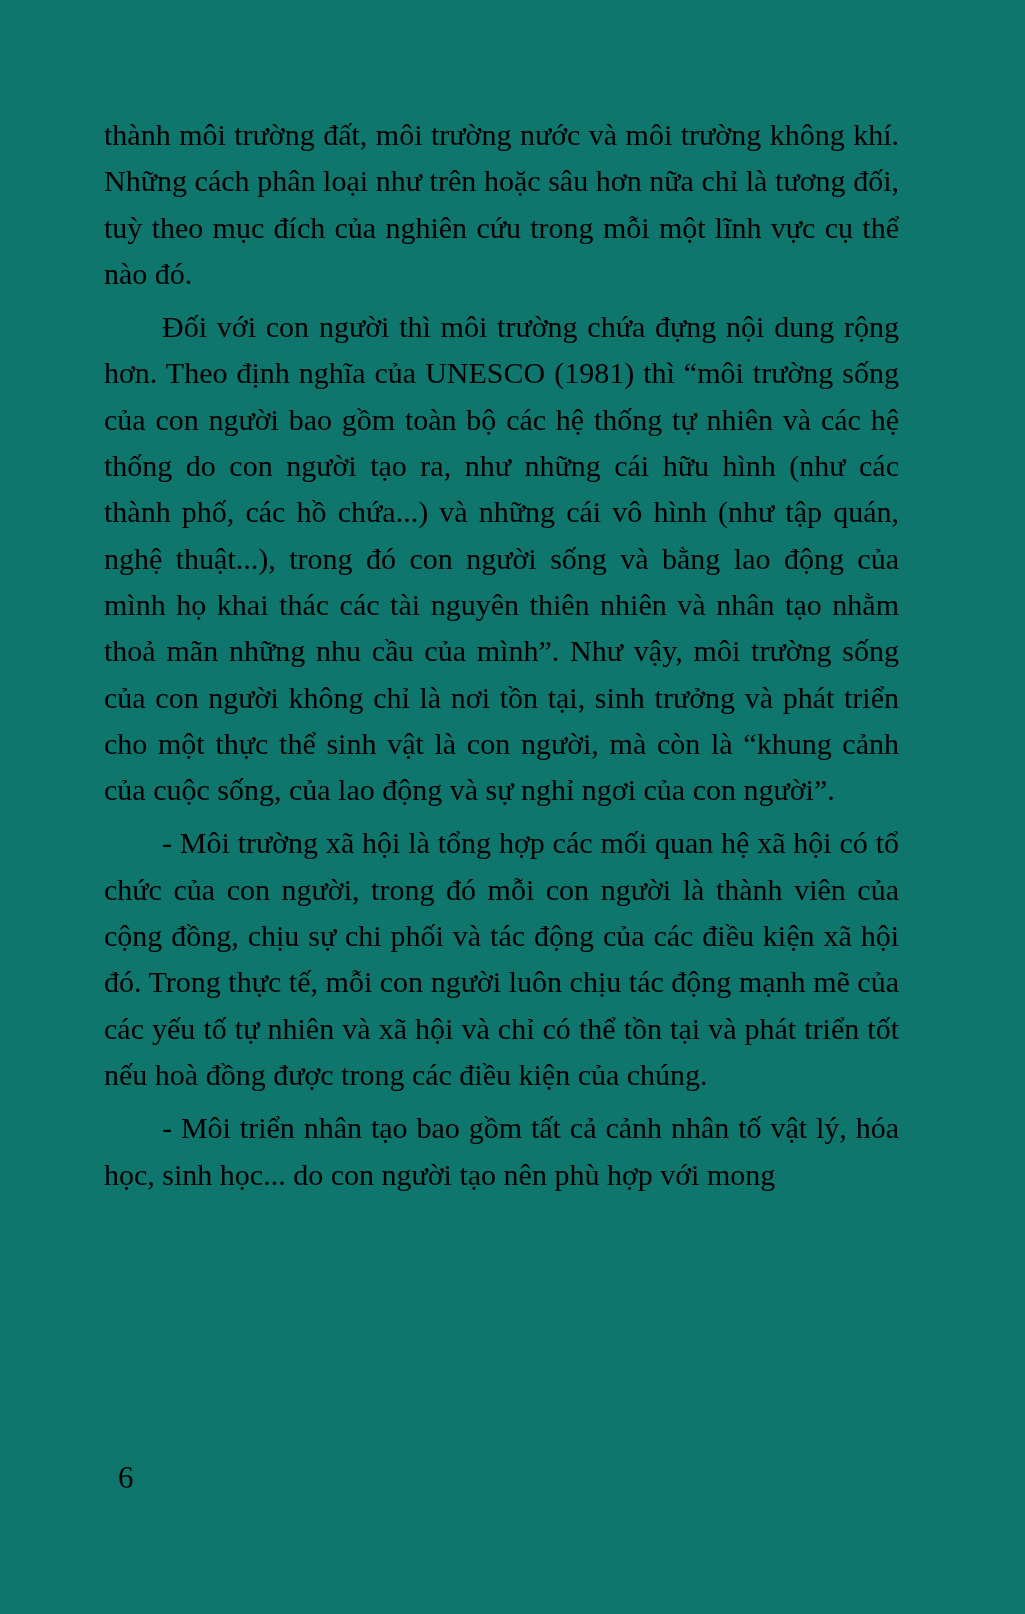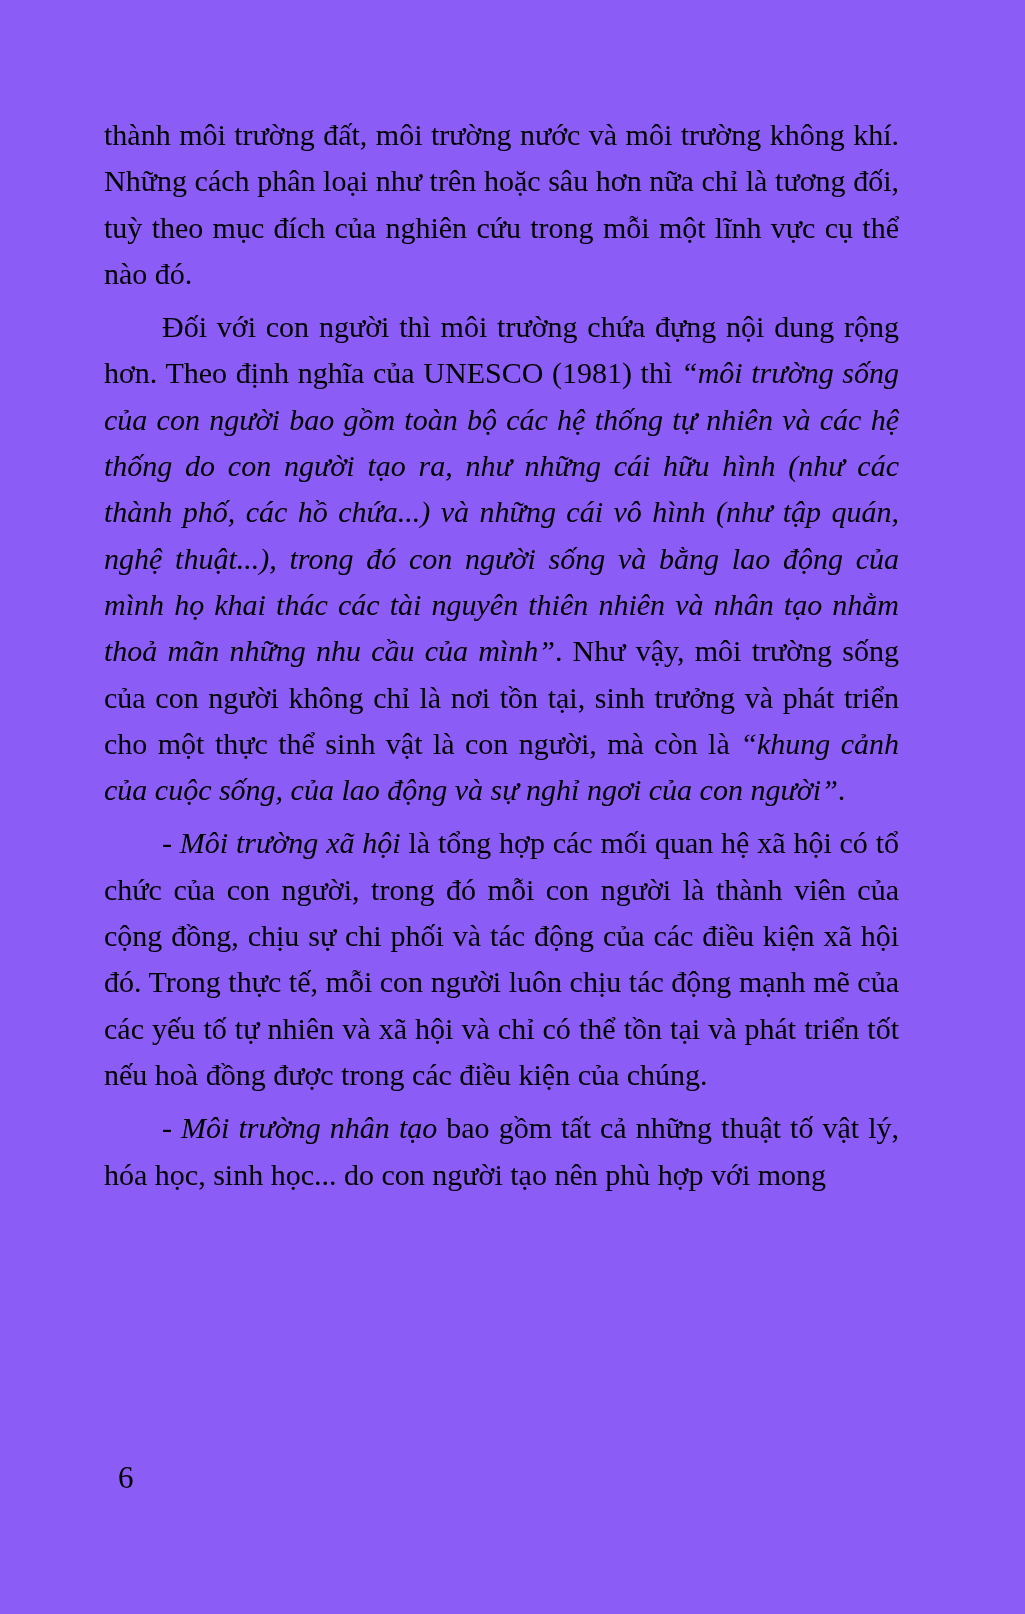--- a/index.html
+++ b/index.html
@@ -4,21 +4,21 @@
 <style>
   html, body {
     margin: 0;
     padding: 0;
     background: #ffffff;
   }
   .page {
     position: relative;
     width: 1025px;
     height: 1614px;
-    background: #8b5cf6;
+    background: #0f766e;
     color: #000000;
     font-family: "Liberation Serif", "DejaVu Serif", serif;
     overflow: hidden;
   }
   .text-block {
     position: absolute;
     left: 104px;
     top: 112px;
     width: 795px;
     font-size: 30px;
@@ -28,21 +28,20 @@
     hyphens: none;
   }
   .text-block p {
     margin: 0 0 7px 0;
     padding: 0;
   }
   .text-block p.indented {
     text-indent: 58px;
   }
   .italic {
-    font-style: italic;
   }
   .page-number {
     position: absolute;
     left: 118px;
     top: 1458px;
     font-size: 31px;
     line-height: 40px;
   }
 </style>
 </head>
@@ -52,19 +51,19 @@
 
   <div class="text-block">
 
     <p><span>thành môi trường đất, môi trường nước và môi trường không khí. Những cách phân loại như trên hoặc sâu hơn nữa chỉ là tương đối, tuỳ theo mục đích của nghiên cứu trong mỗi một lĩnh vực cụ thể nào đó.</span></p>
 
     <p class="indented"><span>Đối với con người thì môi trường chứa đựng nội dung rộng hơn. Theo định nghĩa của UNESCO (1981) thì </span><span class="italic">“môi trường sống của con người bao gồm toàn bộ các hệ thống tự nhiên và các hệ thống do con người tạo ra, như những cái hữu hình (như các thành phố, các hồ chứa...) và những cái vô hình (như tập quán, nghệ thuật...), trong đó con người sống và bằng lao động của mình họ khai thác các tài nguyên thiên nhiên và nhân tạo nhằm thoả mãn những nhu cầu của mình”</span><span>. Như vậy, môi trường sống của con người không chỉ là nơi tồn tại, sinh trưởng và phát triển cho một thực thể sinh vật là con người, mà còn là </span><span class="italic">“khung cảnh của cuộc sống, của lao động và sự nghỉ ngơi của con người”</span><span>.</span></p>
 
 
     <p class="indented"><span class="italic">- Môi trường xã hội</span><span> là tổng hợp các mối quan hệ xã hội có tổ chức của con người, trong đó mỗi con người là thành viên của cộng đồng, chịu sự chi phối và tác động của các điều kiện xã hội đó. Trong thực tế, mỗi con người luôn chịu tác động mạnh mẽ của các yếu tố tự nhiên và xã hội và chỉ có thể tồn tại và phát triển tốt nếu hoà đồng được trong các điều kiện của chúng.</span></p>
 
-    <p class="indented"><span class="italic">- Môi trường nhân tạo</span><span> bao gồm tất cả những thuật tố vật lý, hóa học, sinh học... do con người tạo nên phù hợp với mong</span></p>
+    <p class="indented"><span class="italic">- Môi triển nhân tạo</span><span> bao gồm tất cả cảnh nhân tố vật lý, hóa học, sinh học... do con người tạo nên phù hợp với mong</span></p>
 
   </div>
 
   <div class="page-number">6</div>
 
 </div>
 
 </body></html>

